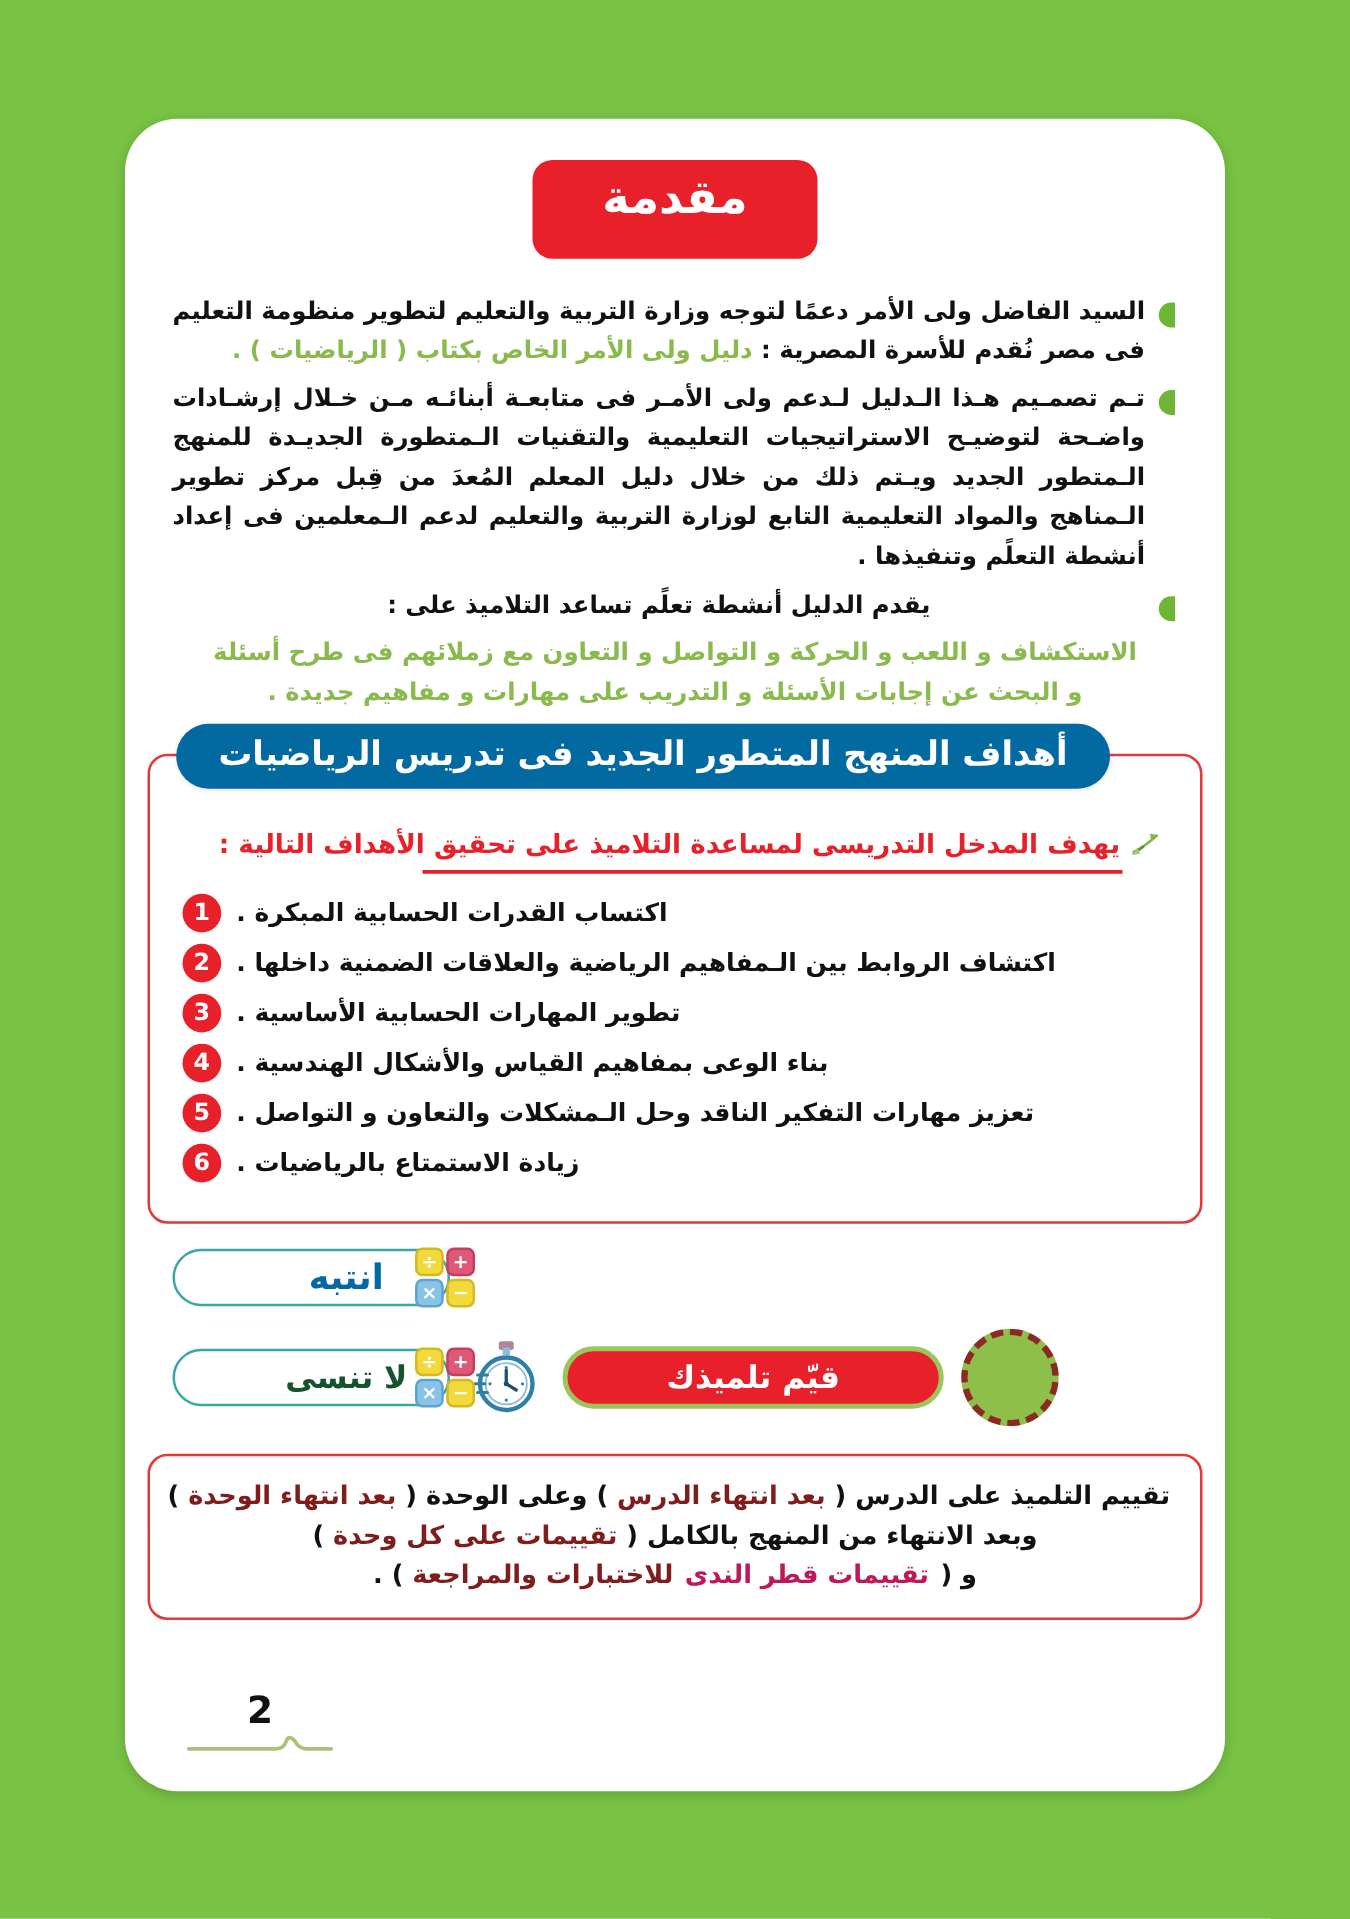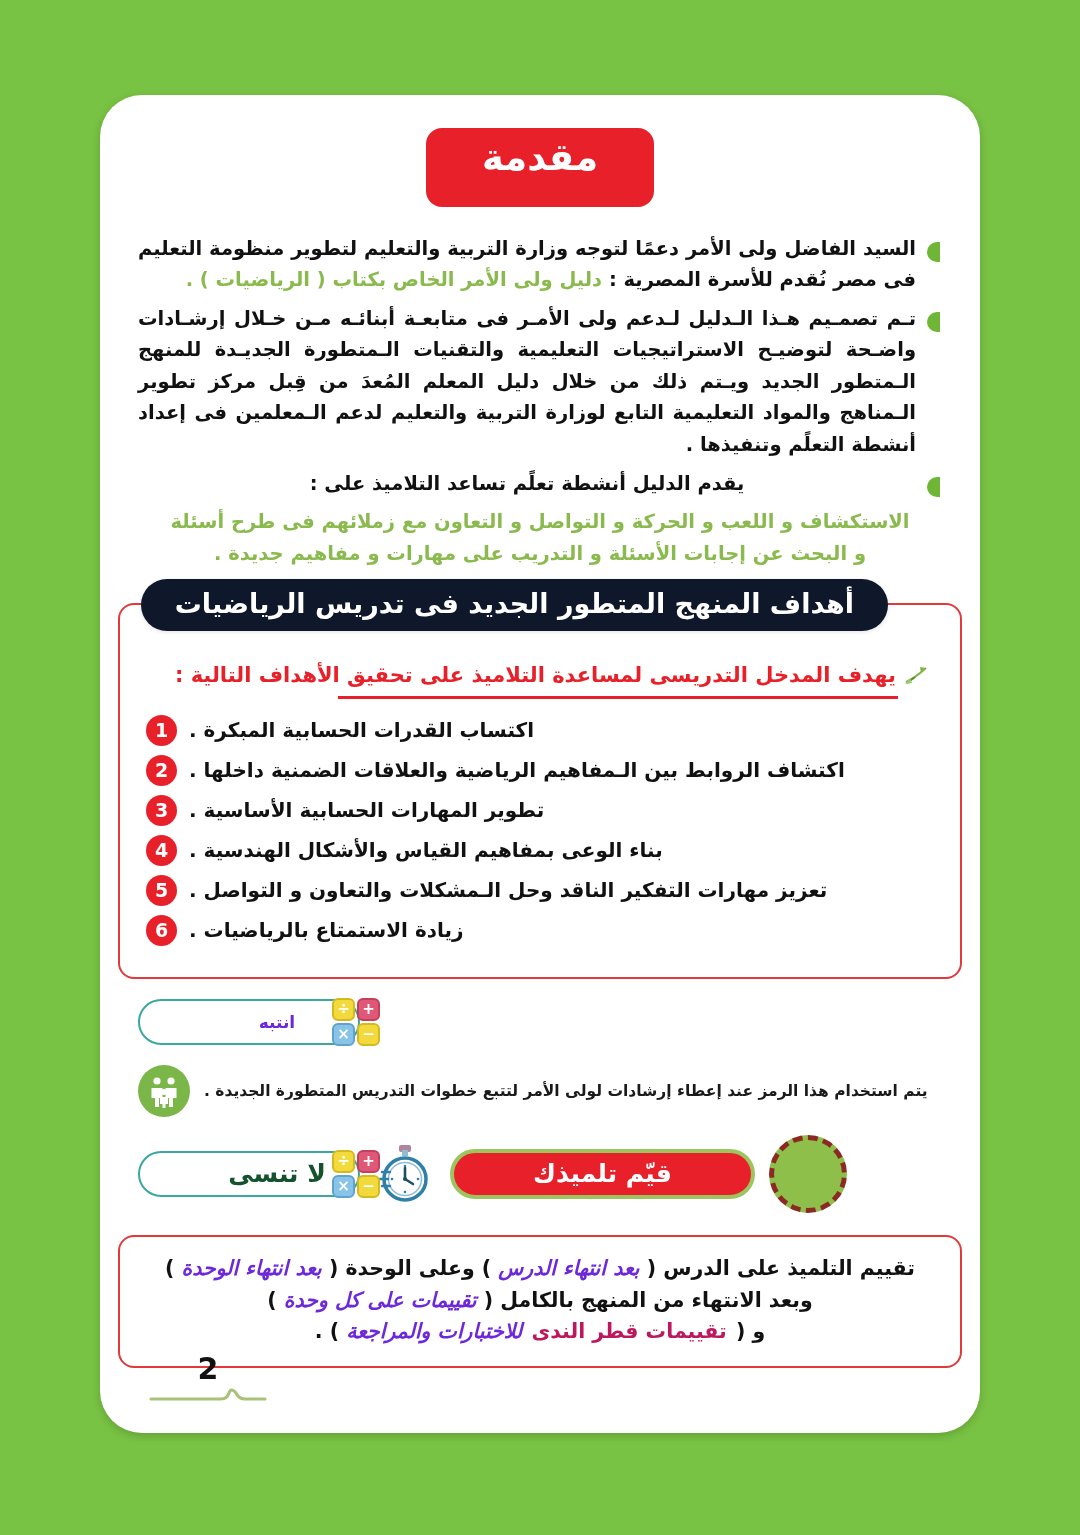--- a/index.html
+++ b/index.html
@@ -87,21 +87,21 @@
   }
   .goals-box {
     border: 2.5px solid #e03a3a;
     border-radius: 16px;
     padding: 58px 26px 22px 26px;
   }
   .goals-banner {
     position: absolute;
     top: -24px;
     right: 74px;
-    background: #0f172a;
+    background: #0369a1;
     color: #ffffff;
     border-radius: 26px;
     padding: 9px 34px 12px 34px;
     font-size: 27px;
     font-weight: bold;
     white-space: nowrap;
     box-shadow: 0 1px 4px rgba(0,0,0,0.12);
   }
 
   .goals-lead {
@@ -191,22 +191,22 @@
     border: 2.5px solid #3aa8a0;
     border-radius: 24px;
     height: 46px;
     width: 222px;
     display: flex;
     align-items: center;
     justify-content: center;
     background: #ffffff;
   }
   .attention-pill .label {
-    color: #6d28d9;
-    font-size: 17px;
+    color: #0369a1;
+    font-size: 28px;
     font-weight: bold;
     padding-left: 56px;
   }
   .attention-pill .calc-icon {
     position: absolute;
     right: -22px;
     top: 50%;
     transform: translateY(-50%);
   }
 
@@ -303,21 +303,21 @@
     padding: 16px 24px 18px 24px;
     text-align: center;
   }
   .bottom-line {
     font-size: 20.5px;
     font-weight: bold;
     color: #111111;
     line-height: 1.55;
     white-space: nowrap;
   }
-  .bottom-line .green-txt { color: #6d28d9; font-style: italic; }
+  .bottom-line .green-txt { color: #7f1d1d; }
   .logo-word {
     color: #be185d;
     position: relative;
     padding: 0 2px;
   }
 
   
   .page-num-wrap {
     position: absolute;
     bottom: 28px;
@@ -425,33 +425,20 @@
       <span class="label">انتبه</span>
       <span class="calc-icon">
         <span class="calc-key k-plus">+</span>
         <span class="calc-key k-div">÷</span>
         <span class="calc-key k-minus">−</span>
         <span class="calc-key k-mult">×</span>
       </span>
     </div>
   </div>
 
-  <div class="note-row">
-    <span class="family-badge">
-      <svg width="34" height="34" viewBox="0 0 34 34">
-        <circle cx="10" cy="7" r="3.6" fill="#ffffff"></circle>
-        <circle cx="24" cy="7" r="3.6" fill="#ffffff"></circle>
-        <path d="M4.5 14 h11 v10 h-3.5 v9 h-4 v-9 h-3.5 z" fill="#ffffff"></path>
-        <path d="M18.5 14 h11 v10 h-3.5 v9 h-4 v-9 h-3.5 z" fill="#ffffff"></path>
-        <circle cx="17" cy="18" r="3" fill="#ffffff"></circle>
-        <path d="M13 23 h8 v7 h-2.5 v4 h-3 v-4 h-2.5 z" fill="#ffffff"></path>
-      </svg>
-    </span>
-    <span class="note-text">يتم استخدام هذا الرمز عند إعطاء إرشادات لولى الأمر لتتبع خطوات التدريس المتطورة الجديدة .</span>
-  </div>
 
   <div class="eval-row">
 
     <div class="forget-pill">
       <span class="label">لا تنسى</span>
       <span class="calc-icon">
         <span class="calc-key k-plus">+</span>
         <span class="calc-key k-div">÷</span>
         <span class="calc-key k-minus">−</span>
         <span class="calc-key k-mult">×</span>

